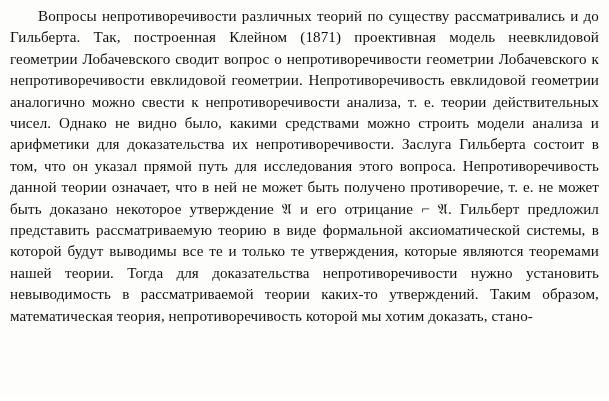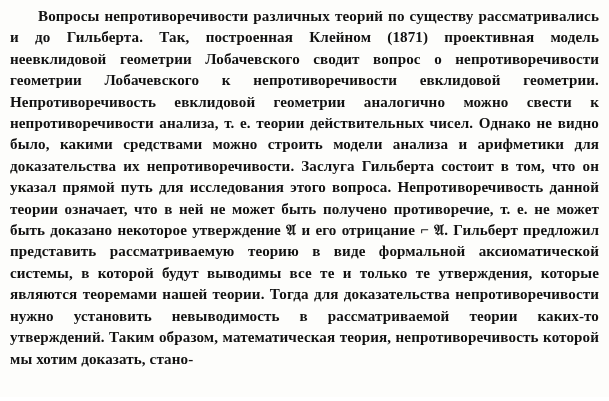--- a/index.html
+++ b/index.html
@@ -13,21 +13,20 @@
     overflow: hidden;
     font-family: "Liberation Serif", serif;
   }
   .page {
     position: relative;
     width: 609px;
     height: 397px;
     background: #fdfdfb;
     box-sizing: border-box;
     padding: 6px 10px 0 10px;
-    font-weight: bold;
   }
   .body-text {
     font-family: "Liberation Serif", serif;
     font-size: 15.1px;
     line-height: 21.4px;
     color: #121212;
     text-align: justify;
     text-justify: inter-word;
     letter-spacing: 0.1px;
     hyphens: manual;

